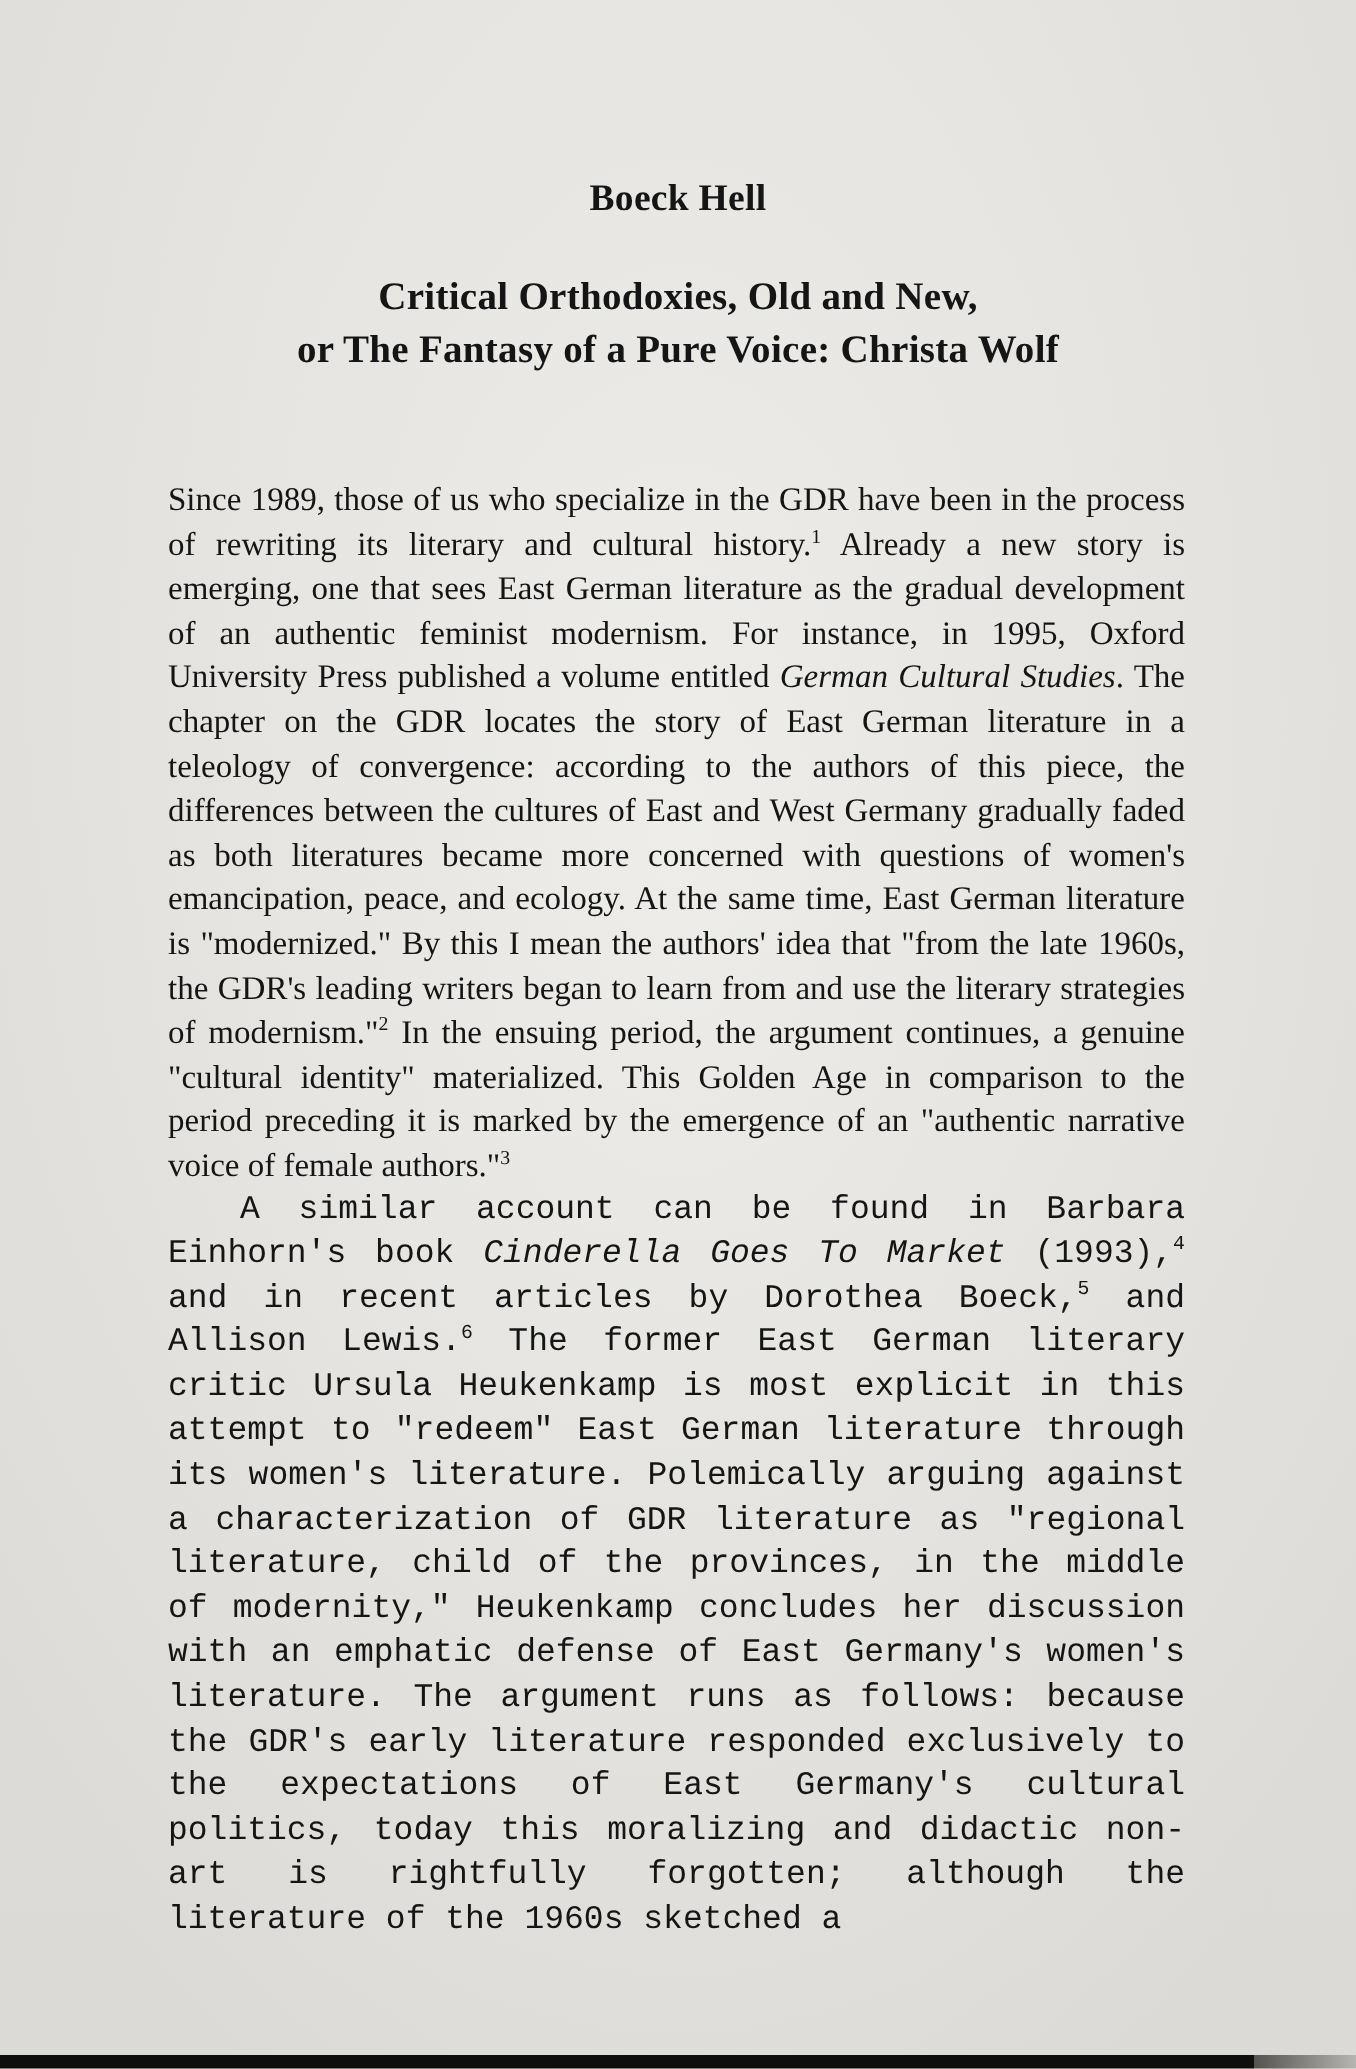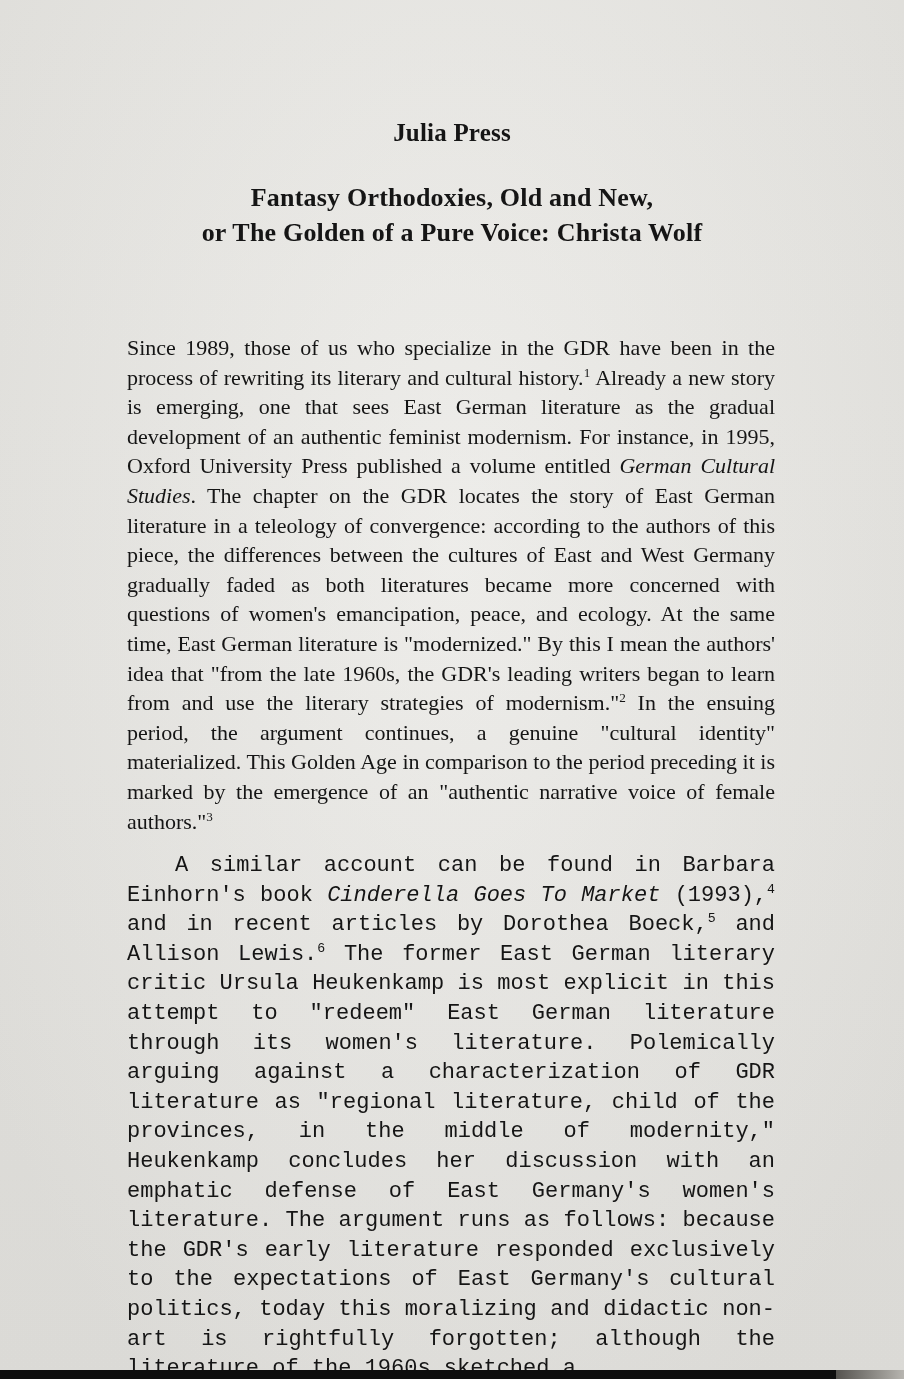--- a/index.html
+++ b/index.html
@@ -40,21 +40,21 @@
   .body-text {
     position: absolute;
     left: 112px;
     top: 318px;
     width: 678px;
     font-size: 22px;
     line-height: 29.6px;
     text-align: justify;
   }
   .body-text p {
-    margin: 15px;
+    margin: 0;
     padding: 0;
   }
   .body-text p.indent {
     text-indent: 48px;
     font-family: Liberation Mono, monospace;
   }
   .body-text sup {
     font-size: 0.6em;
     line-height: 0;
     vertical-align: super;
@@ -76,25 +76,25 @@
     left: 836px;
     width: 68px;
     height: 9px;
     background: linear-gradient(90deg, #55534f, #b7b5b0);
   }
 </style>
 </head>
 <body>
 
 <div class="page">
-  <div class="author">Julia Press</div>
+  <div class="author">Boeck Hell</div>
 
   <div class="title">
-    <div>Fantasy Orthodoxies, Old and New,</div>
-    <div>or The Golden of a Pure Voice: Christa Wolf</div>
+    <div>Critical Orthodoxies, Old and New,</div>
+    <div>or The Fantasy of a Pure Voice: Christa Wolf</div>
   </div>
 
   <div class="body-text">
       <p><span>Since 1989, those of us who specialize in the GDR have been in the process of rewriting its literary and cultural history.</span><sup>1</sup><span> Already a new story is emerging, one that sees East German literature as the gradual development of an authentic feminist modernism. For instance, in 1995, Oxford University Press published a volume entitled </span><i>German Cultural Studies</i><span>. The chapter on the GDR locates the story of East German literature in a teleology of convergence: according to the authors of this piece, the differences between the cultures of East and West Germany gradually faded as both literatures became more concerned with questions of women's emancipation, peace, and ecology. At the same time, East German literature is "modernized." By this I mean the authors' idea that "from the late 1960s, the GDR's leading writers began to learn from and use the literary strategies of modernism."</span><sup>2</sup><span> In the ensuing period, the argument continues, a genuine "cultural identity" materialized. This Golden Age in comparison to the period preceding it is marked by the emergence of an "authentic narrative voice of female authors."</span><sup>3</sup></p>
       <p class="indent"><span>A similar account can be found in Barbara Einhorn's book </span><i>Cinderella Goes To Market</i><span> (1993),</span><sup>4</sup><span> and in recent articles by Dorothea Boeck,</span><sup>5</sup><span> and Allison Lewis.</span><sup>6</sup><span> The former East German literary critic Ursula Heukenkamp is most explicit in this attempt to "redeem" East German literature through its women's literature. Polemically arguing against a characterization of GDR literature as "regional literature, child of the provinces, in the middle of modernity," Heukenkamp concludes her discussion with an emphatic defense of East Germany's women's literature. The argument runs as follows: because the GDR's early literature responded exclusively to the expectations of East Germany's cultural politics, today this moralizing and didactic non-art is rightfully forgotten; although the literature of the 1960s sketched a</span></p>
     </div>
 
   <div class="scan-edge"></div>
   <div class="scan-edge-fade"></div>
 </div>

